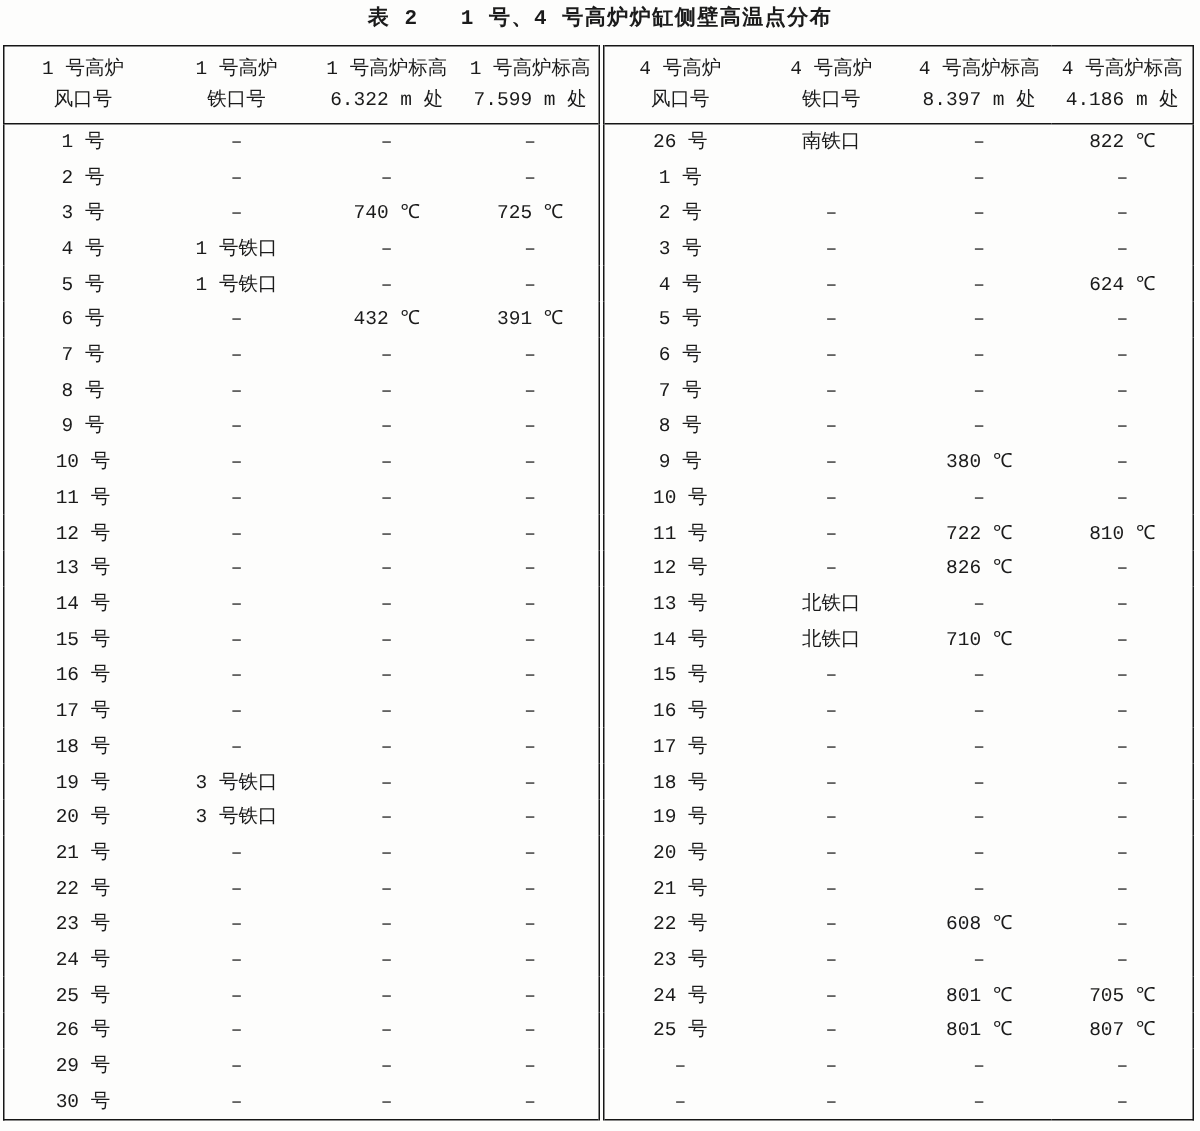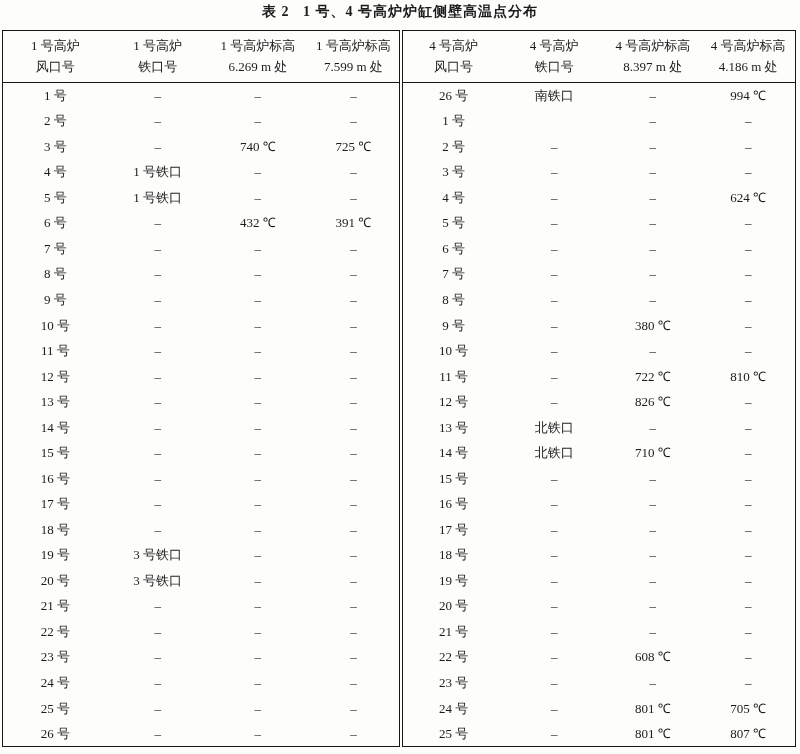--- a/index.html
+++ b/index.html
@@ -1,20 +1,20 @@
 <!DOCTYPE html>
 <html><head>
 <meta charset="utf-8">
 <style>
   html,body{margin:0;padding:0;background:#ffffff;}
   .page{
     position:relative;
     width:800px;height:754px;
     background:#fdfdfc;
-    font-family:Liberation Serif, serif;
+    font-family:Liberation Mono, monospace;
     color:#1b1b1b;
     overflow:hidden;
   }
   .caption{
     position:absolute;top:3px;left:0;width:100%;
     text-align:center;
     font-size:14px;font-weight:bold;
     letter-spacing:1px;
     white-space:pre;
   }
@@ -62,21 +62,21 @@
         <th class="c0">
           <div>1 号高炉</div>
           <div>风口号</div>
         </th>
         <th class="c1">
           <div>1 号高炉</div>
           <div>铁口号</div>
         </th>
         <th class="c2">
           <div>1 号高炉标高</div>
-          <div>6.269 m 处</div>
+          <div>6.322 m 处</div>
         </th>
         <th class="c3">
           <div>1 号高炉标高</div>
           <div>7.599 m 处</div>
         </th>
         <th class="c4">
           <div>4 号高炉</div>
           <div>风口号</div>
         </th>
         <th class="c5">
@@ -95,21 +95,21 @@
     </thead>
     <tbody>
         <tr>
           <td class="c0">1 号</td>
           <td class="c1">–</td>
           <td class="c2">–</td>
           <td class="c3">–</td>
           <td class="c4">26 号</td>
           <td class="c5">南铁口</td>
           <td class="c6">–</td>
-          <td class="c7">994 ℃</td>
+          <td class="c7">822 ℃</td>
         </tr>
         <tr>
           <td class="c0">2 号</td>
           <td class="c1">–</td>
           <td class="c2">–</td>
           <td class="c3">–</td>
           <td class="c4">1 号</td>
           <td class="c5"></td>
           <td class="c6">–</td>
           <td class="c7">–</td>
@@ -347,16 +347,36 @@
         <tr>
           <td class="c0">26 号</td>
           <td class="c1">–</td>
           <td class="c2">–</td>
           <td class="c3">–</td>
           <td class="c4">25 号</td>
           <td class="c5">–</td>
           <td class="c6">801 ℃</td>
           <td class="c7">807 ℃</td>
         </tr>
+        <tr>
+          <td class="c0">29 号</td>
+          <td class="c1">–</td>
+          <td class="c2">–</td>
+          <td class="c3">–</td>
+          <td class="c4">–</td>
+          <td class="c5">–</td>
+          <td class="c6">–</td>
+          <td class="c7">–</td>
+        </tr>
+        <tr>
+          <td class="c0">30 号</td>
+          <td class="c1">–</td>
+          <td class="c2">–</td>
+          <td class="c3">–</td>
+          <td class="c4">–</td>
+          <td class="c5">–</td>
+          <td class="c6">–</td>
+          <td class="c7">–</td>
+        </tr>
       </tbody>
   </table>
 
 </div>
 
 </body></html>

